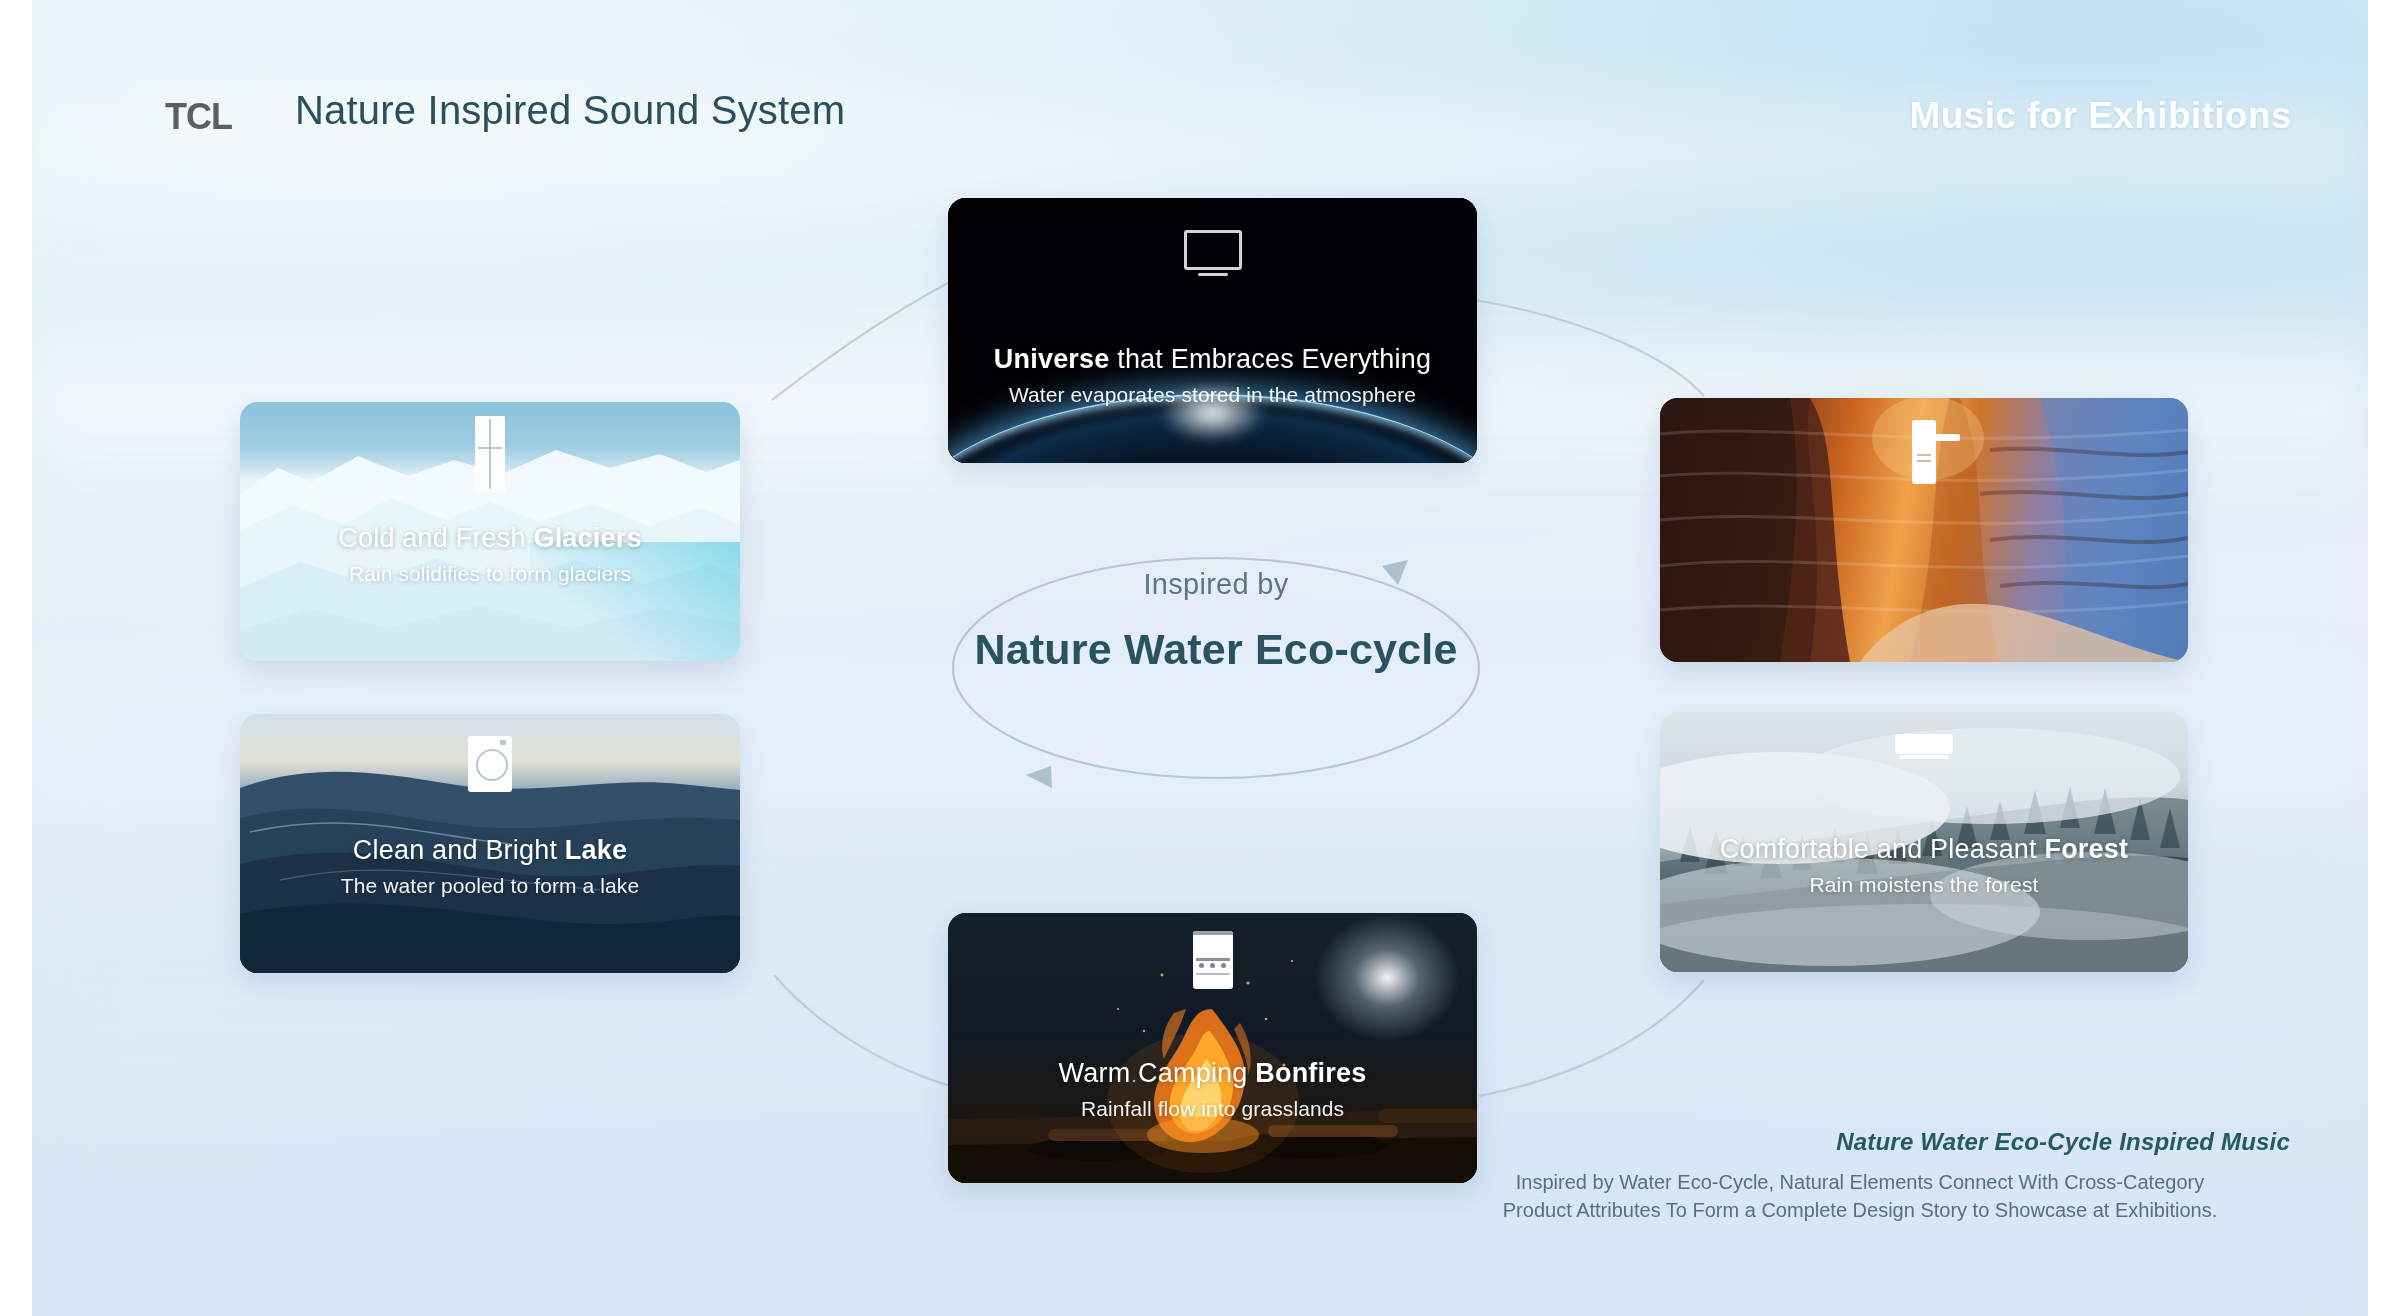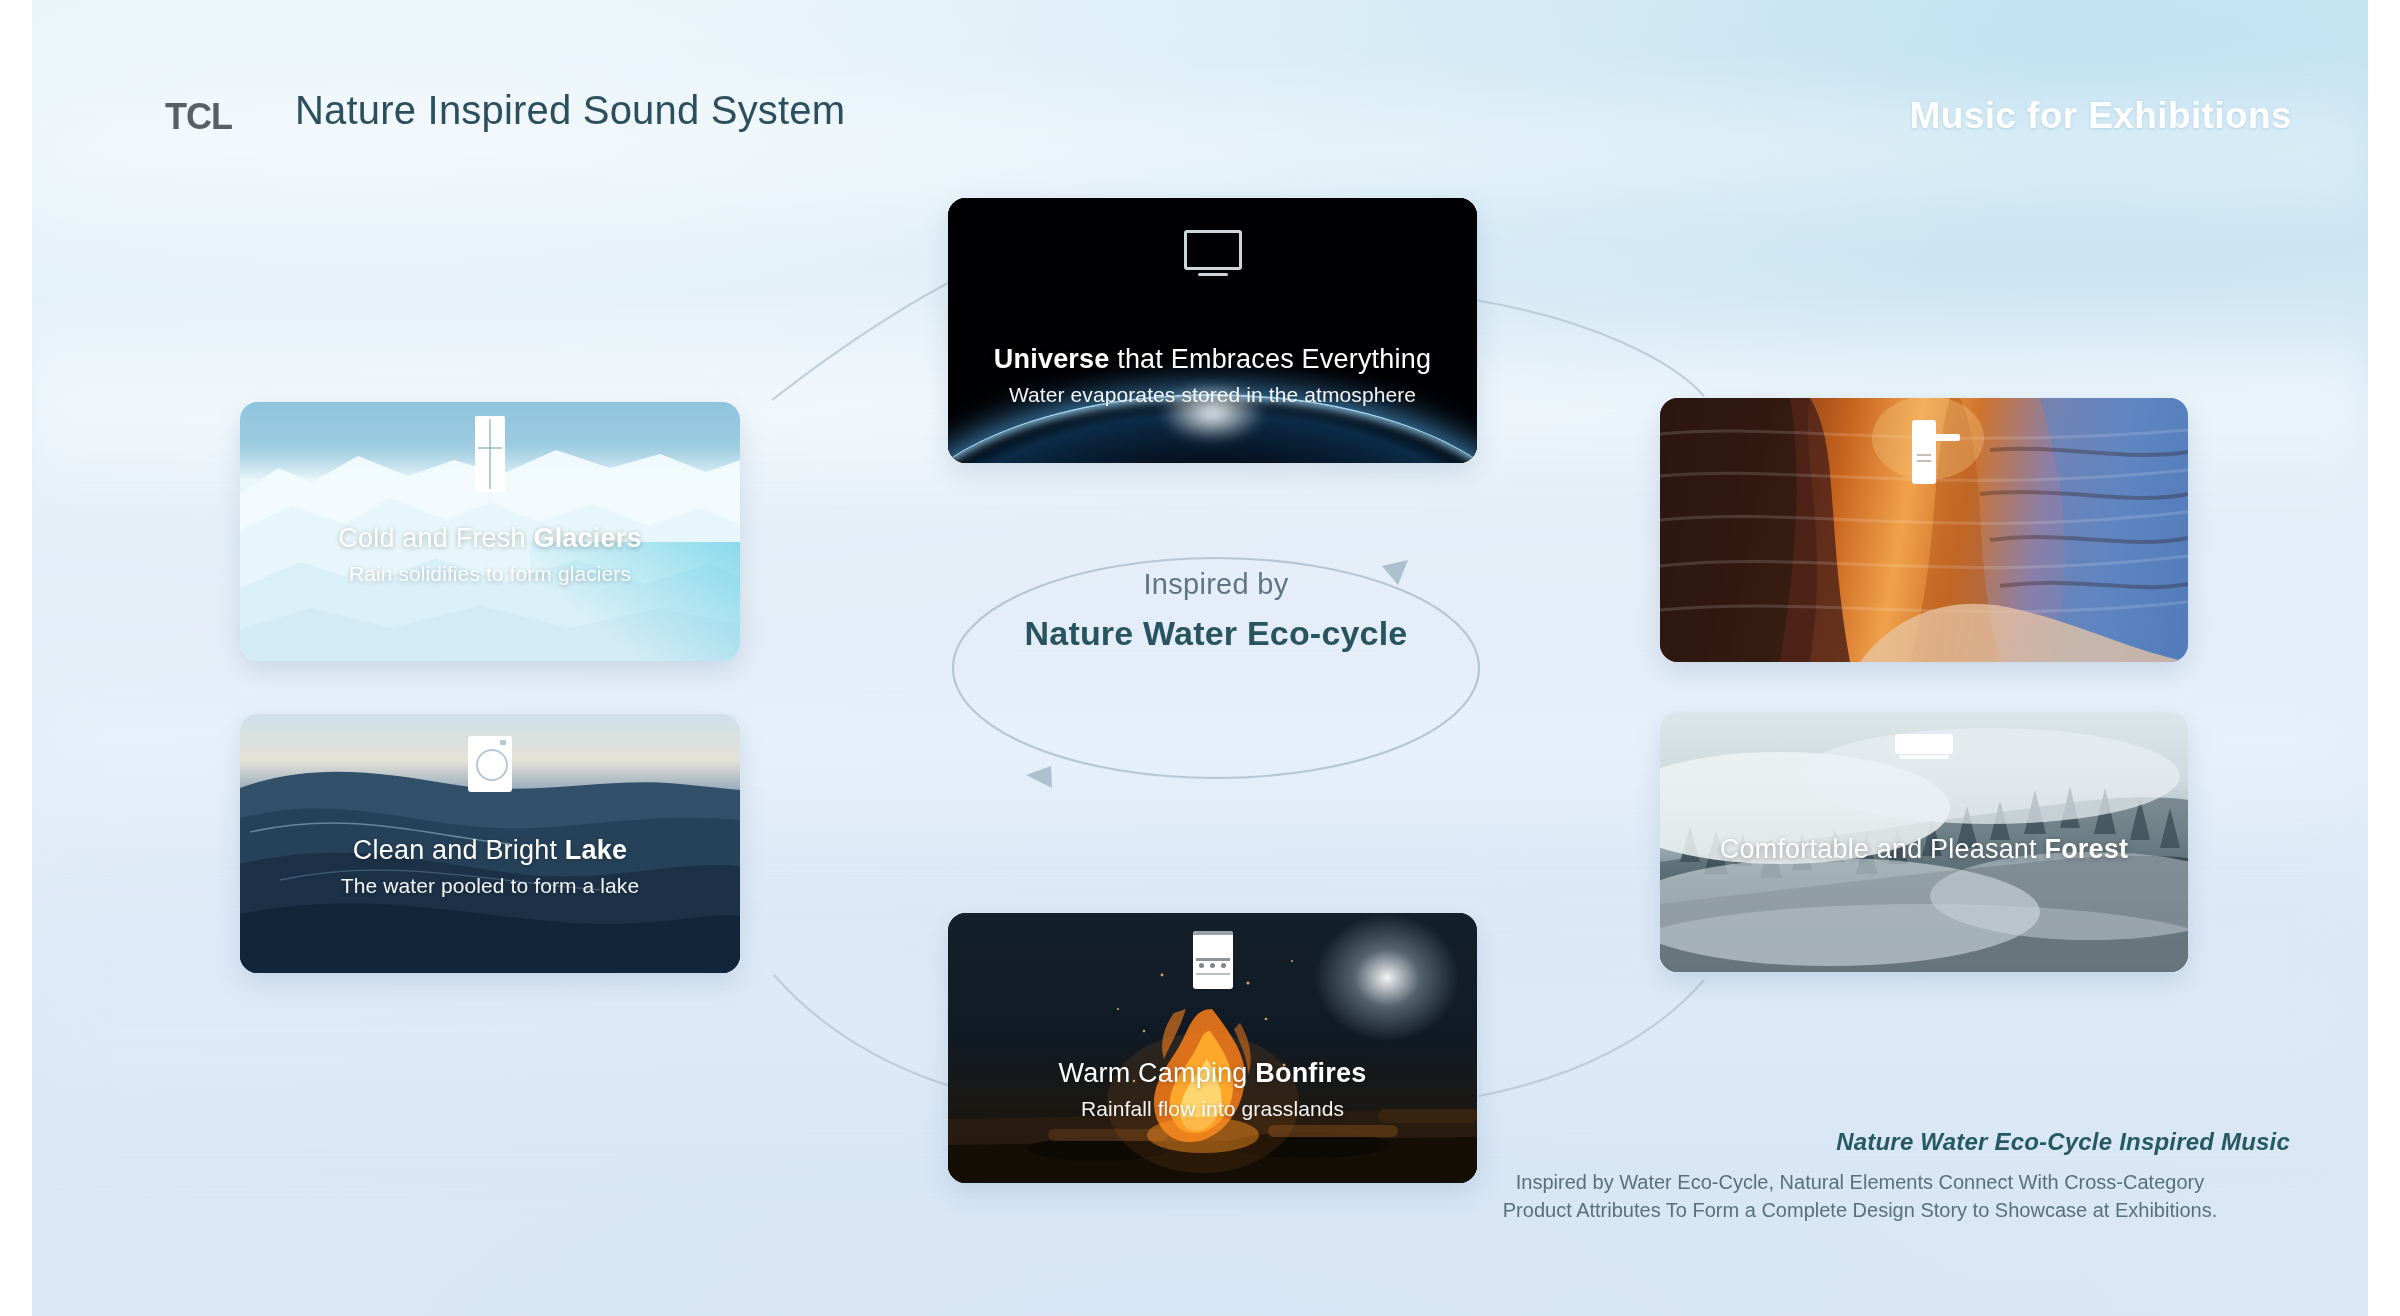--- a/index.html
+++ b/index.html
@@ -38,21 +38,21 @@
 
   
   #arcs{position:absolute;left:0;top:0;width:2336px;height:1316px;}
 
   
   #center-block{
     position:absolute;left:919px;top:568px;width:530px;height:175px;
     text-align:center;
   }
   #center-top{font-size:29px;color:#5e7682;letter-spacing:.3px;}
-  #center-main{font-size:34px;font-weight:bold;color:#27545f;margin-top:13px;letter-spacing:.2px;}
+  #center-main{font-size:43px;font-weight:bold;color:#27545f;margin-top:24px;letter-spacing:.2px;}
 
   
   .card{
     position:absolute;border-radius:18px;overflow:hidden;
     box-shadow:0 10px 26px rgba(90,130,160,.20);
   }
   .card .art{position:absolute;inset:0;}
   .card .cap{
     position:absolute;left:0;width:100%;text-align:center;color:#ffffff;
     text-shadow:0 1px 5px rgba(0,0,0,.30);
@@ -269,20 +269,21 @@
         <ellipse cx="264" cy="238" rx="300" ry="46" fill="#cdd9df" opacity=".35"></ellipse>
       </svg>
     </div>
     <div class="ico" style="top:22px;">
       <div class="ac">
           <div class="vent"></div>
         </div>
     </div>
     <div class="cap" style="top:100px;">
       <div class="t"><span>Comfortable and Pleasant </span><b>Forest</b></div>
+      <div class="s">Rain moistens the forest</div>
     </div>
   </div>
 
   <div class="card" style="left:916px;top:913px;width:529px;height:270px;background:#0b1014;">
     <div class="art" style="
          background:
            radial-gradient(22% 38% at 83% 24%, rgba(255,255,255,.95) 0%, rgba(210,230,245,.35) 28%, rgba(0,0,0,0) 62%),
            linear-gradient(180deg,#14202b 0%,#101a24 46%,#1b1814 72%,#0d0b09 100%);">
       <svg width="100%" height="100%" viewBox="0 0 529 270" preserveAspectRatio="none" style="position:absolute;inset:0;">
 

